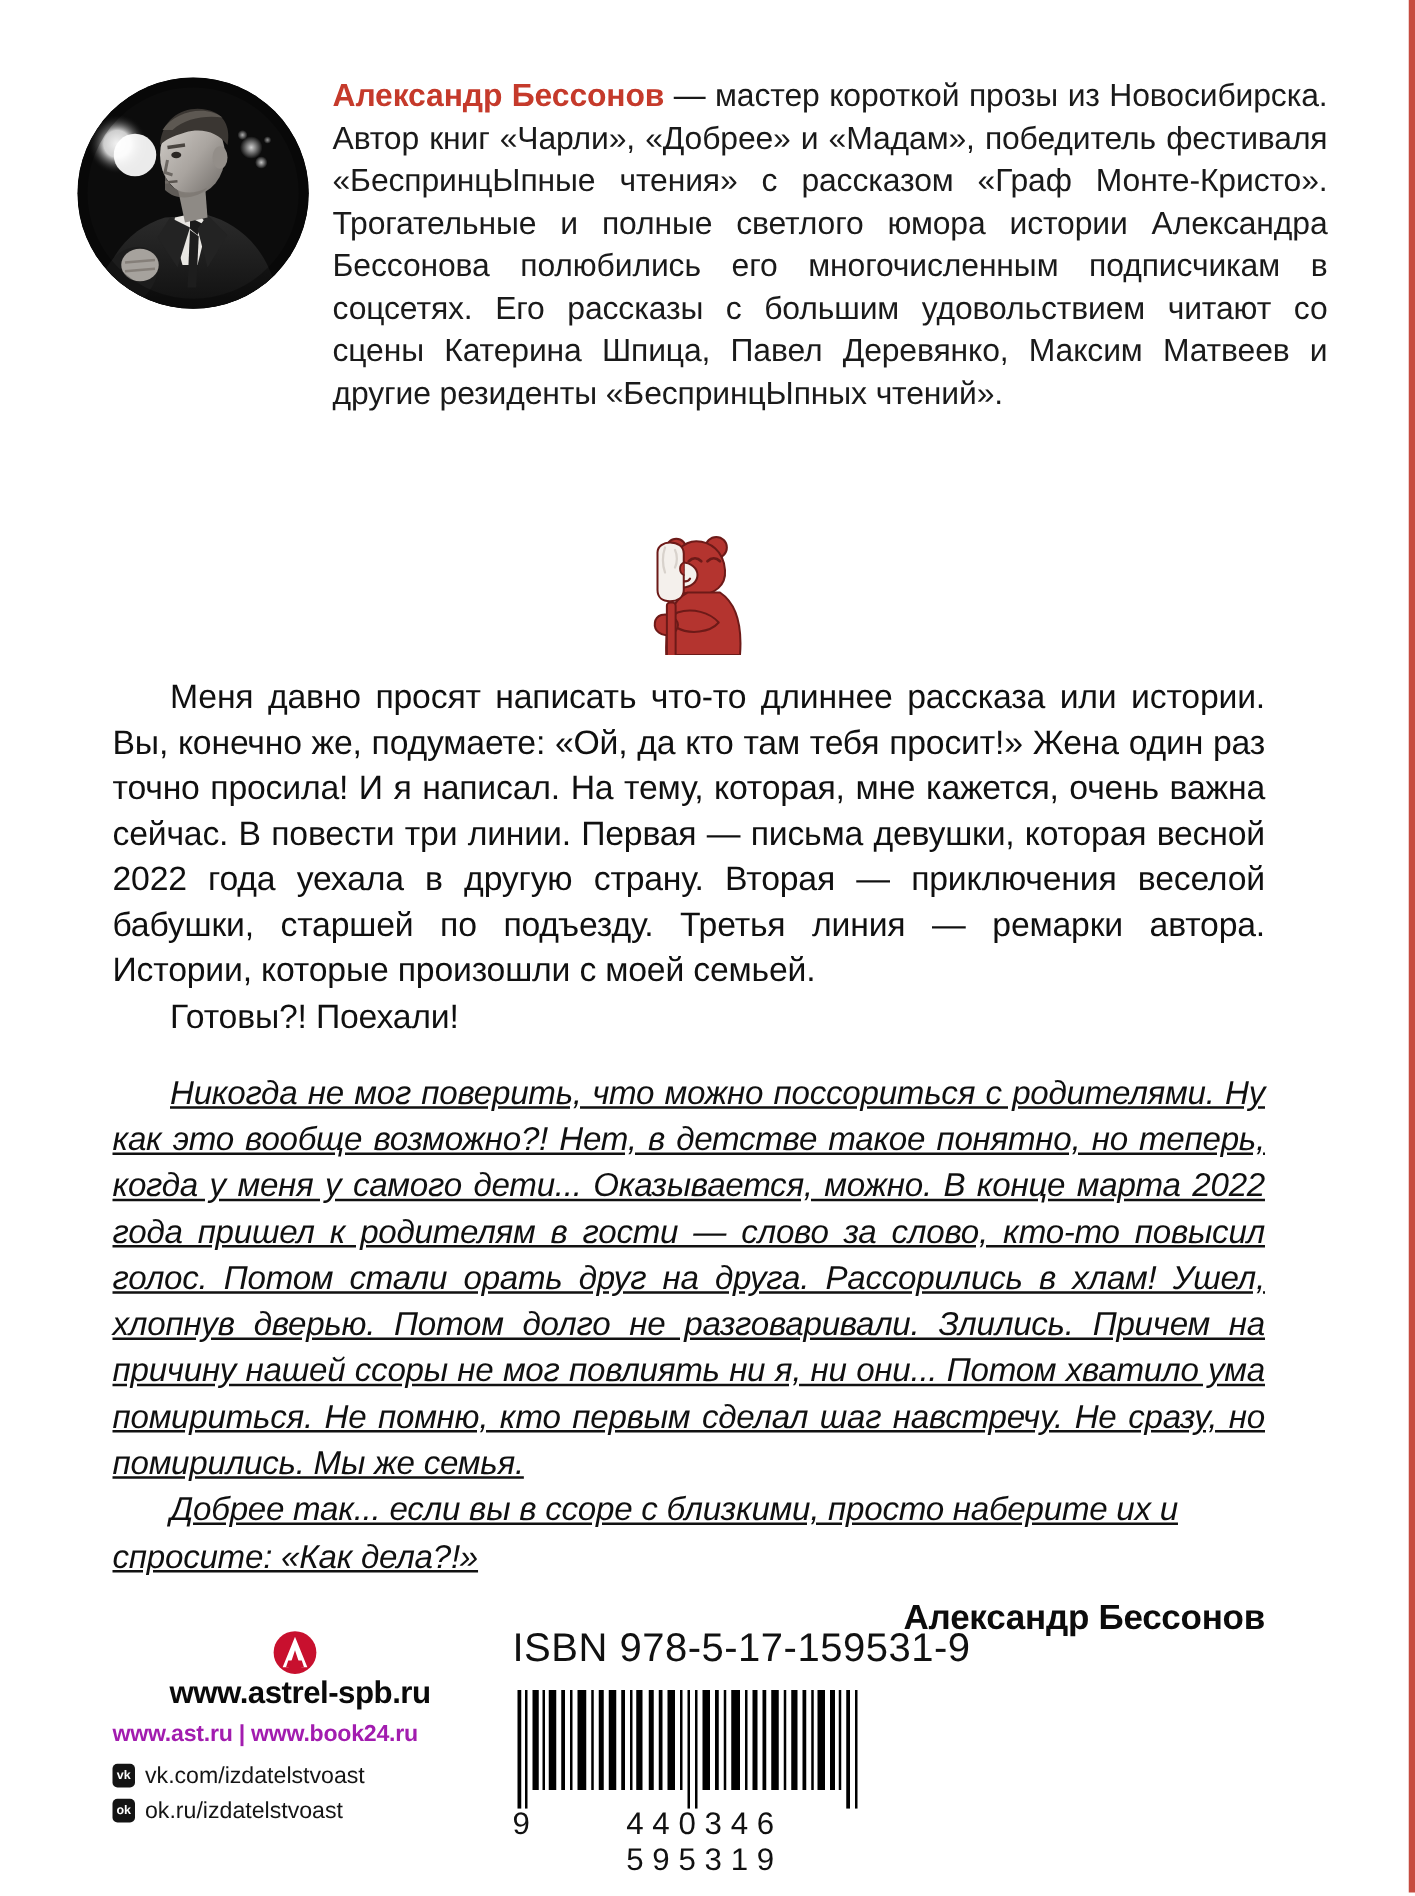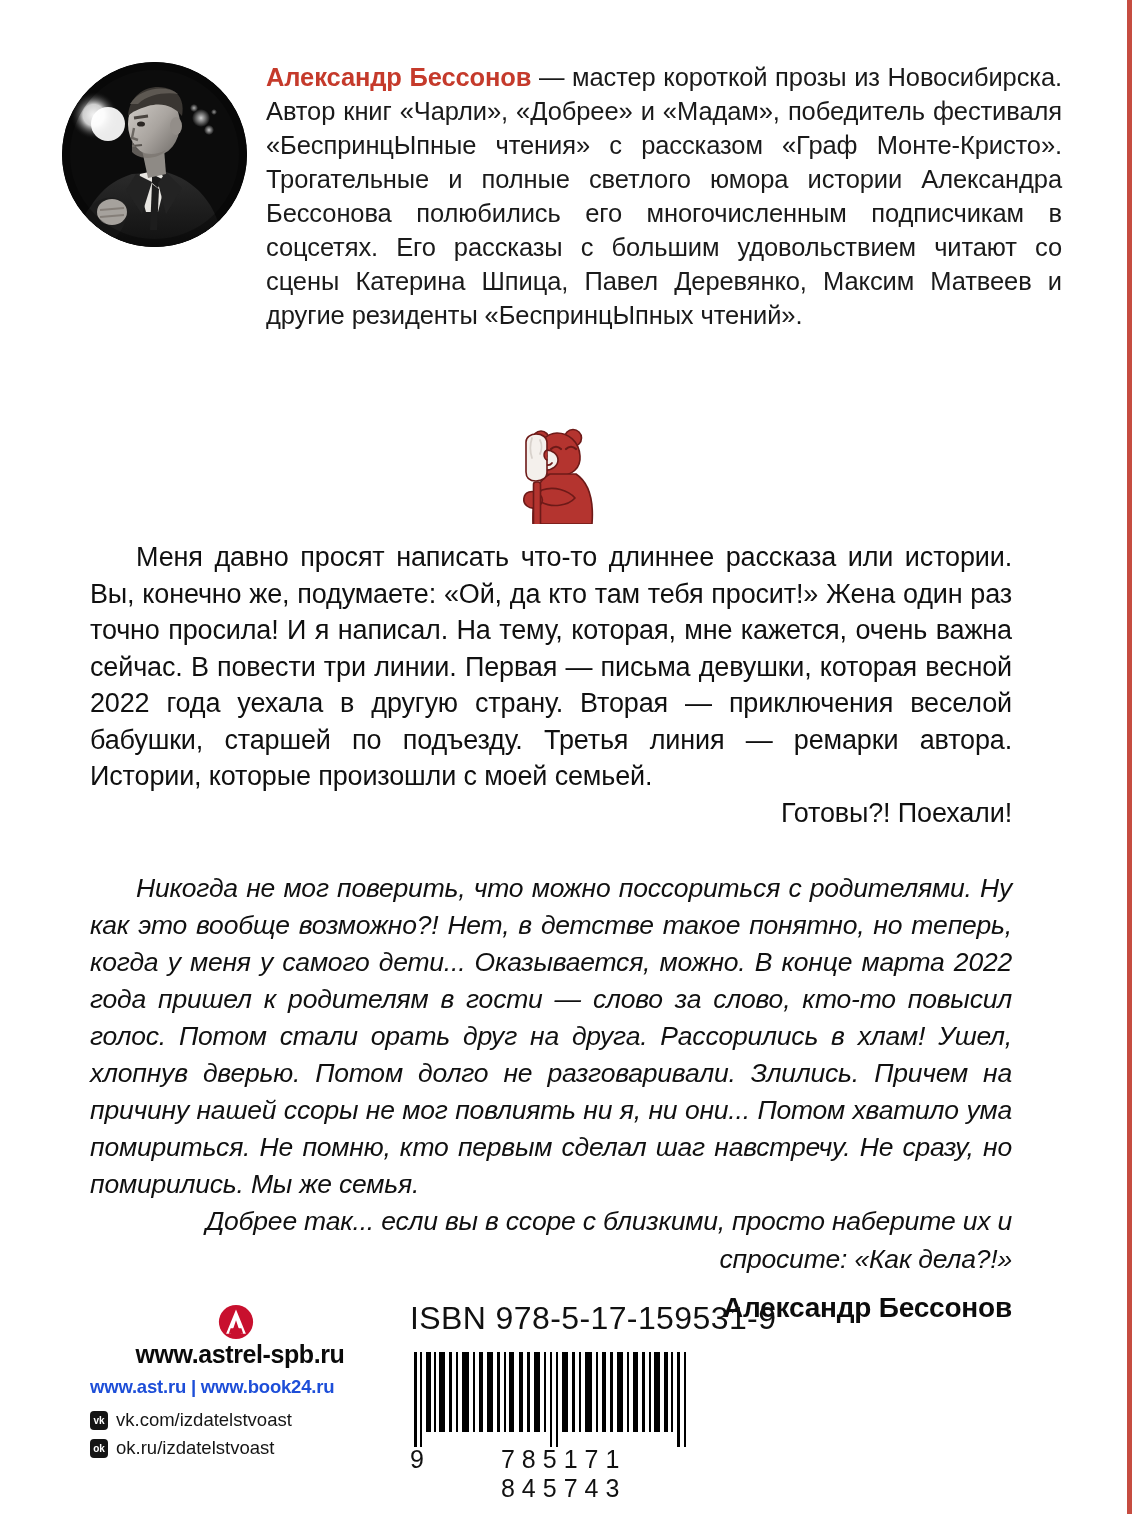--- a/index.html
+++ b/index.html
@@ -90,24 +90,25 @@
   .para {
     font-size: 27px;
     line-height: 1.355;
     text-align: justify;
     text-justify: inter-word;
     margin: 0;
     letter-spacing: -0.15px;
     color: #101010;
   }
   .para.indent { text-indent: 46px; }
-  .para.last-left { text-align: right; }
+  .para.last-left { text-align: left; }
 
   .excerpt {
-    margin-top: 38px;
+    margin-top: 24px;
+    text-decoration: underline;
   }
   .excerpt .para {
     font-style: italic;
     font-size: 26.5px;
     line-height: 1.4;
     letter-spacing: -0.2px;
   }
   .excerpt .para + .para { margin-top: 0; }
 
   .signature {
@@ -143,21 +144,21 @@
   .pub-url-main {
     font-weight: bold;
     font-size: 25px;
     letter-spacing: -0.4px;
     color: #0a0a0a;
   }
   .pub-urls {
     font-weight: bold;
     font-size: 18.5px;
     letter-spacing: -0.2px;
-    color: #1d4ed8;
+    color: #a21caf;
     margin-bottom: 11px;
   }
   .social-row {
     display: flex;
     align-items: center;
     margin-bottom: 6px;
     font-size: 18.5px;
     color: #151515;
   }
   .social-ic {
@@ -417,20 +418,20 @@
             <rect x="241" y="0" width="2" height="80"></rect>
             <rect x="246" y="0" width="6" height="80"></rect>
             <rect x="256" y="0" width="4" height="80"></rect>
             <rect x="263" y="0" width="2" height="80"></rect>
             <rect x="269" y="0" width="3" height="95"></rect>
             <rect x="276" y="0" width="2" height="95"></rect>
           </g>
         </svg>
         <div class="barcode-digits">
           <span class="bc-left">9</span>
-          <span class="bc-mid">785171 845743</span>
+          <span class="bc-mid">440346 595319</span>
           <span class="bc-right"></span>
         </div>
       </div>
     </div>
   </div>
 
 </div>
 
 </body></html>

